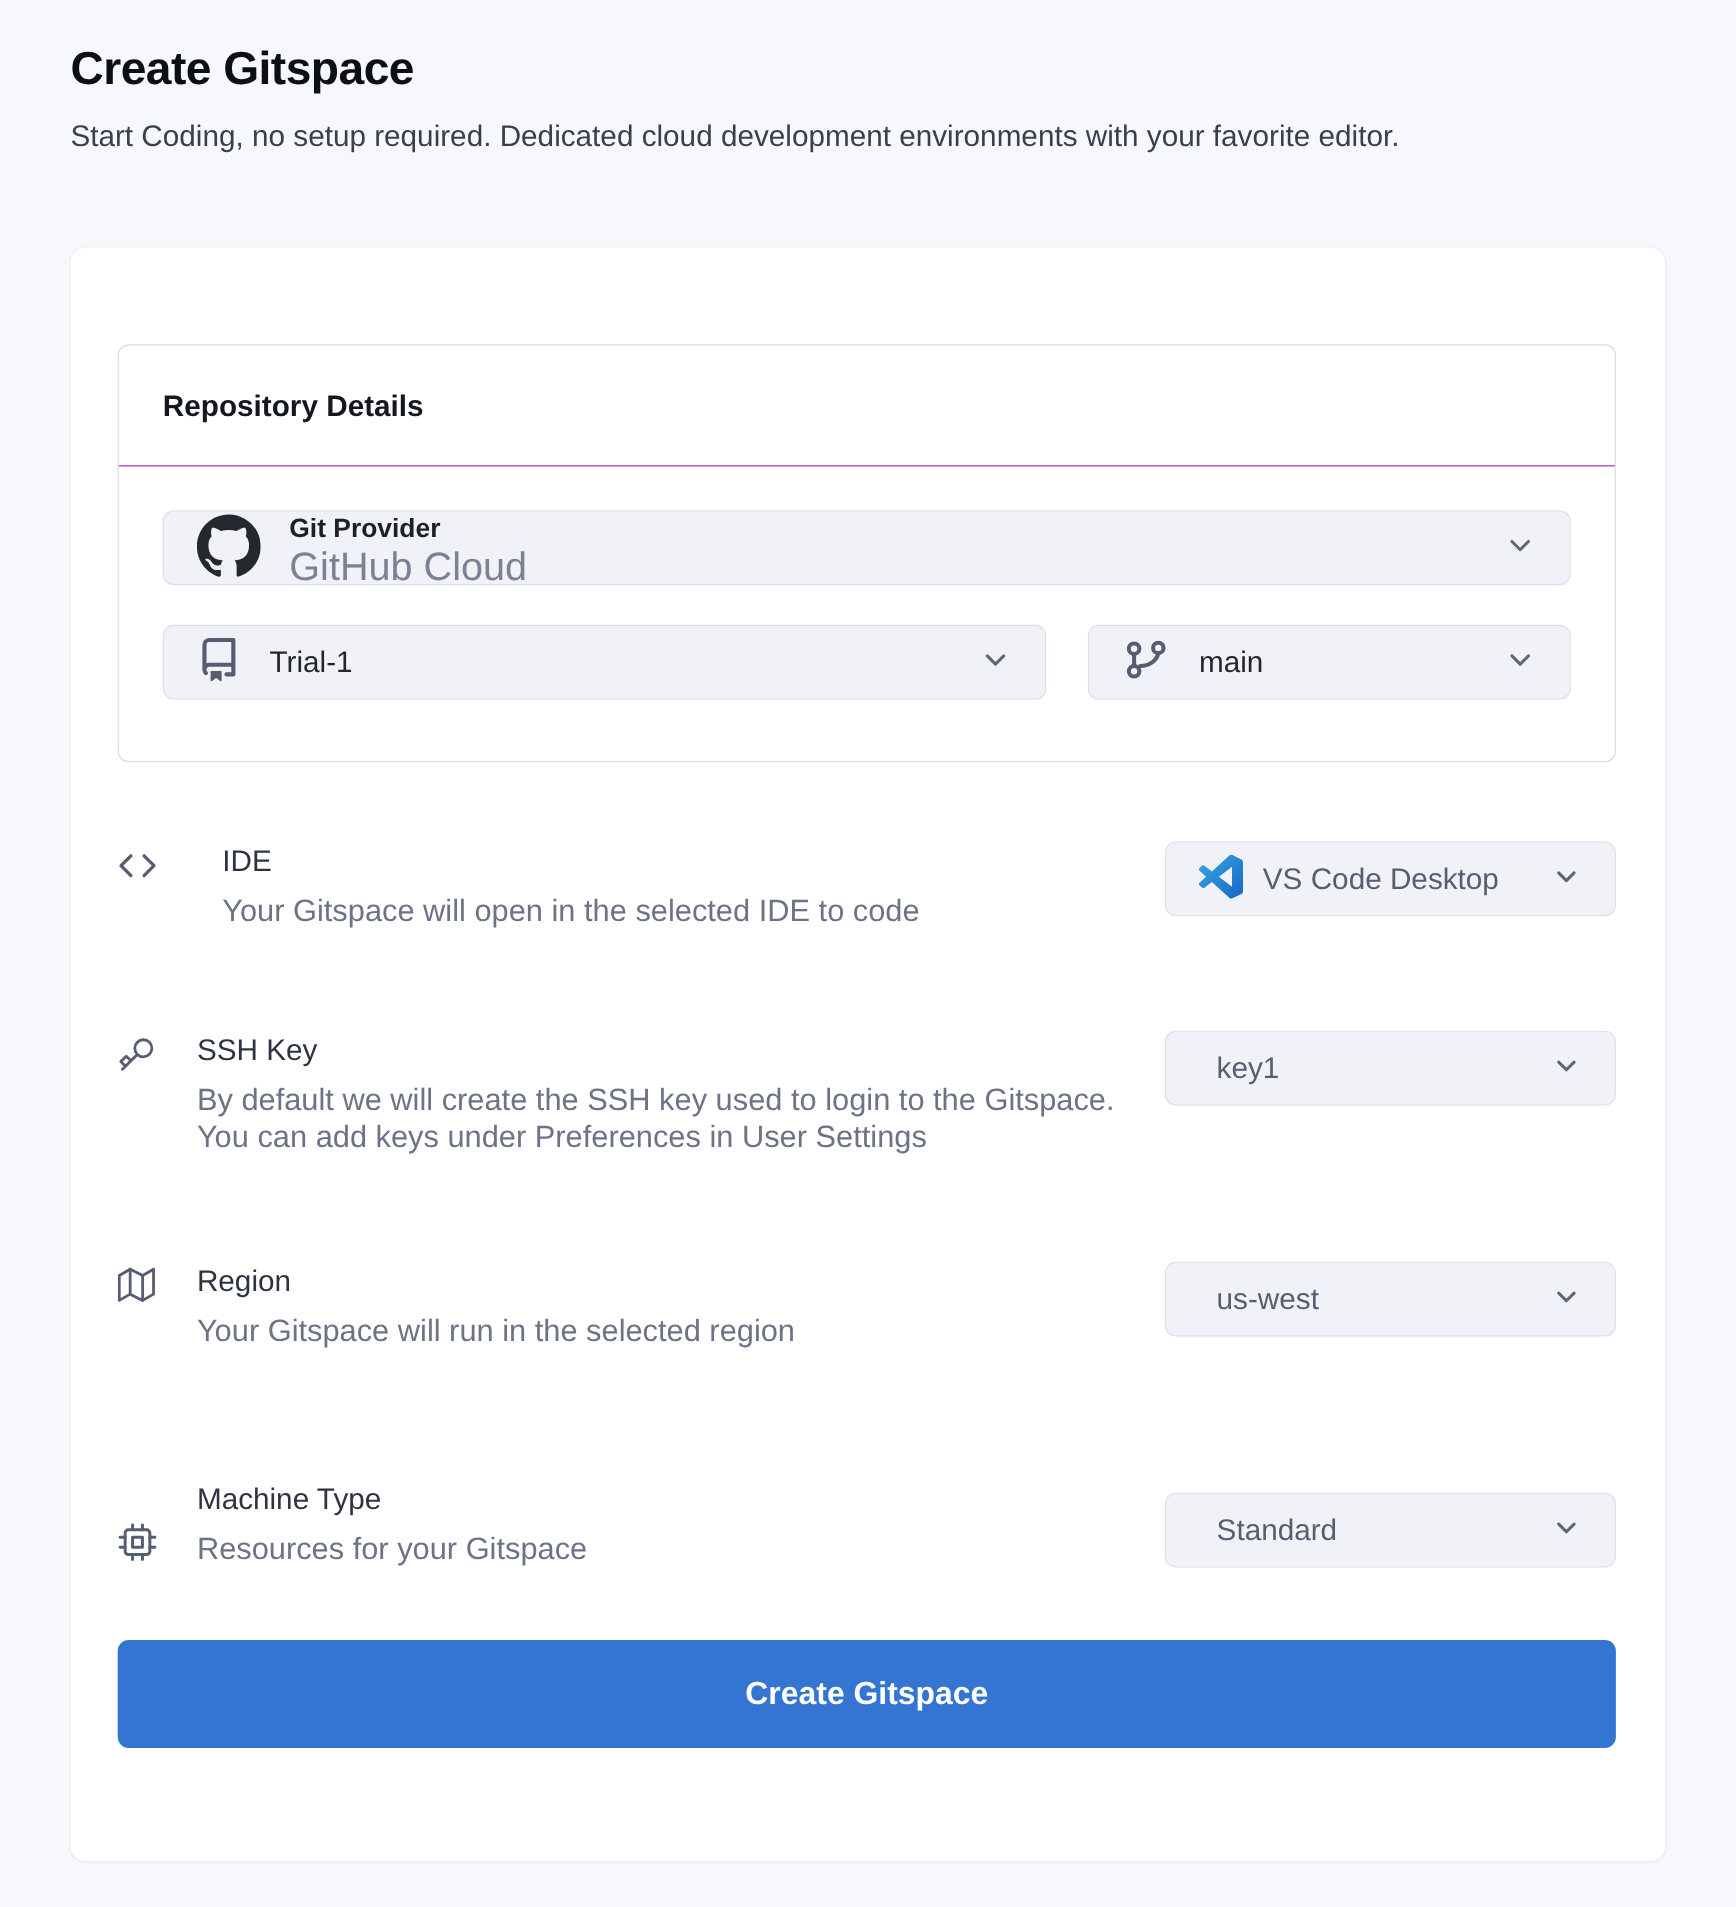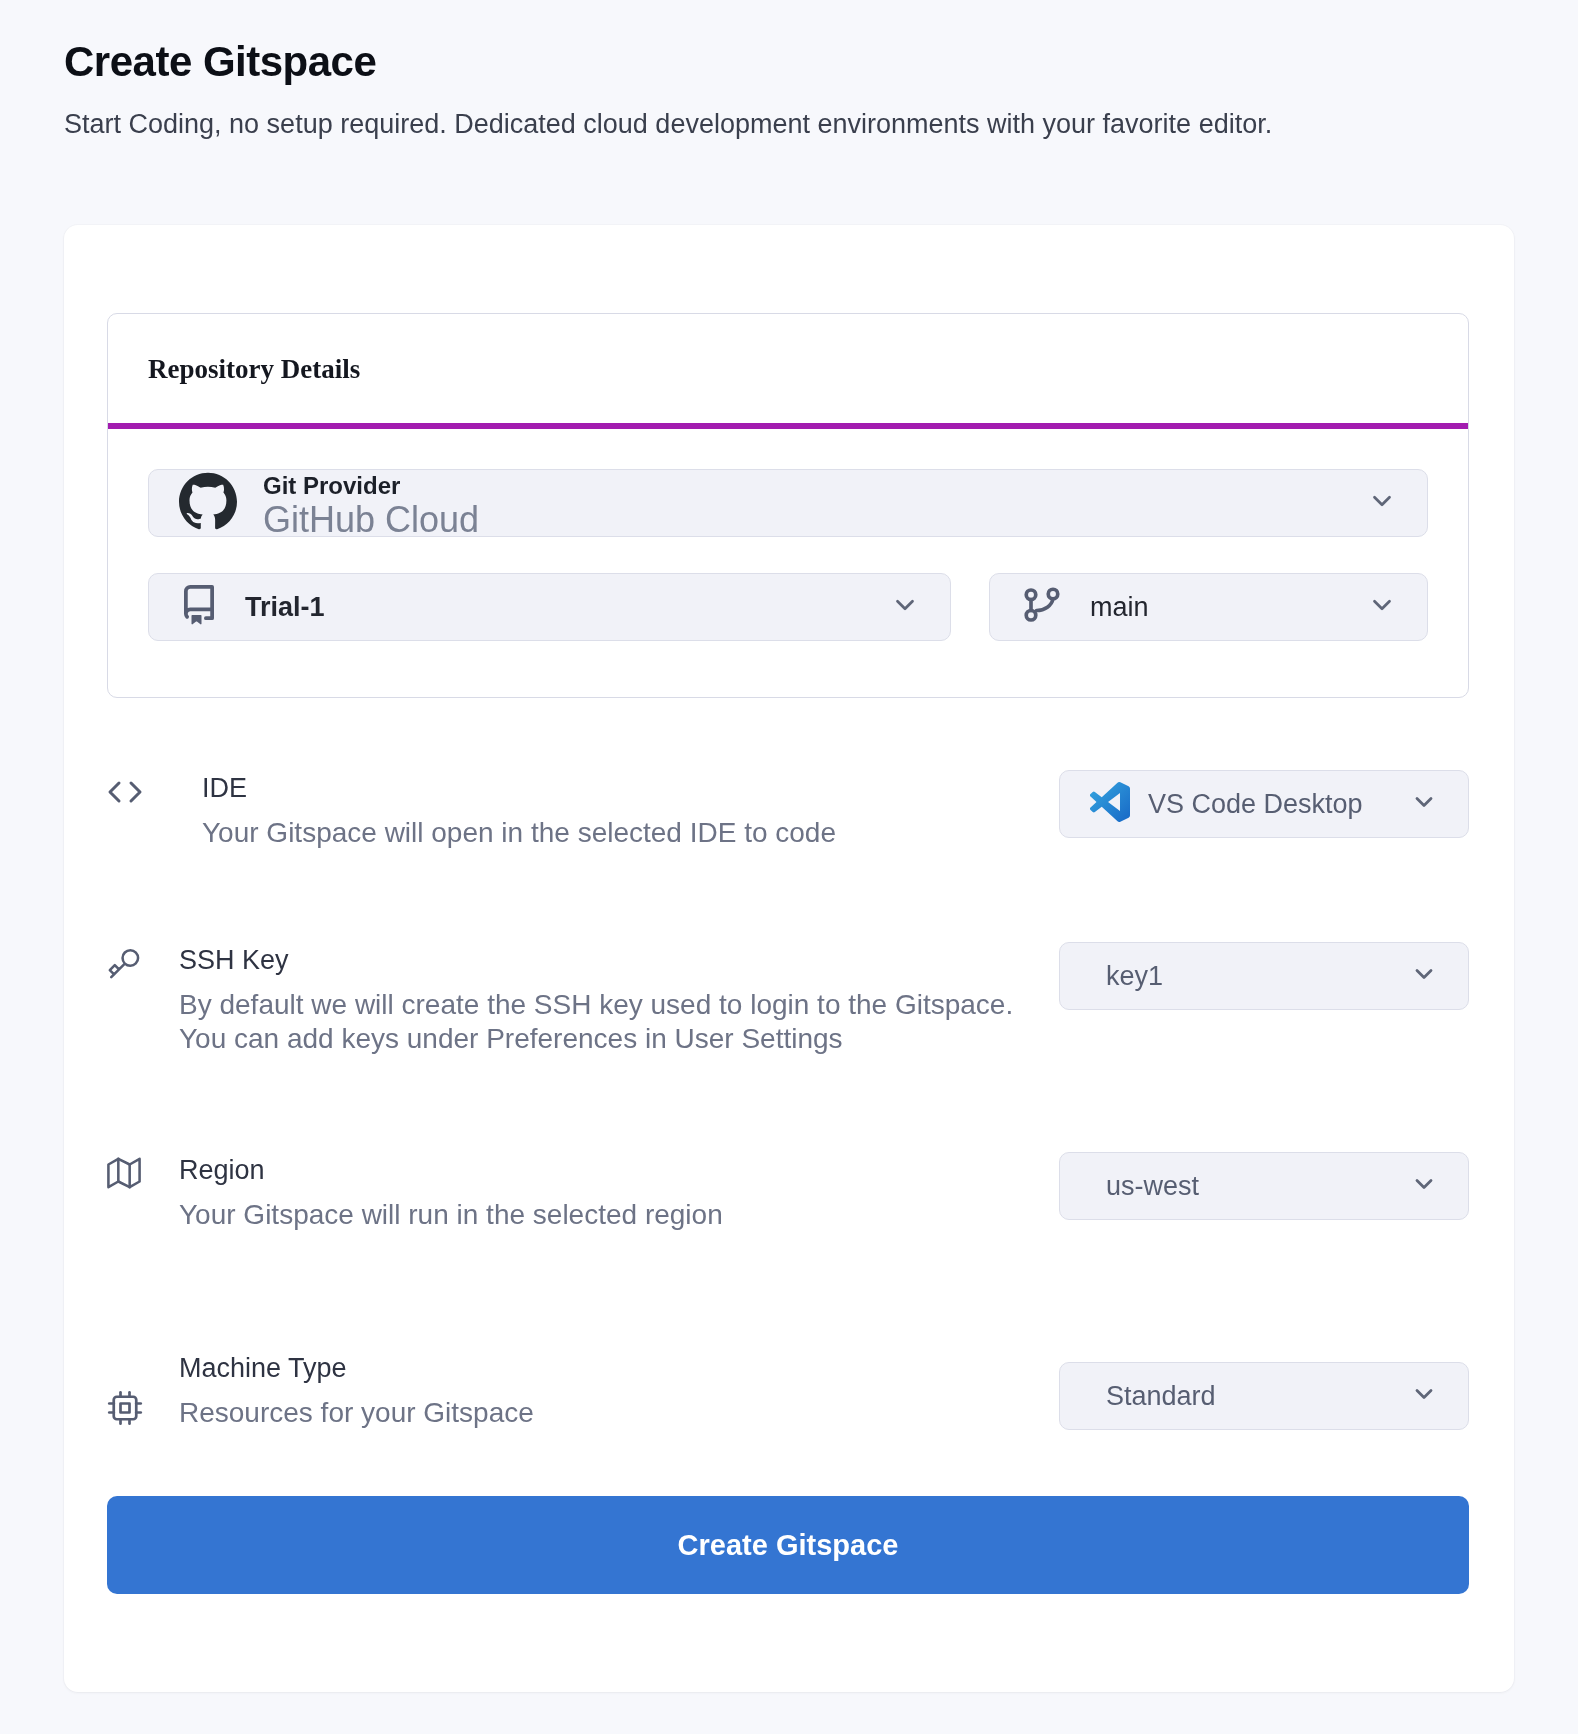--- a/index.html
+++ b/index.html
@@ -36,22 +36,21 @@
   }
 
   
   .repo-card {
     border: 1px solid #d8dae6;
     border-radius: 10px;
     background: #ffffff;
   }
   .repo-card-header {
     padding: 40px 40px 38px 40px;
-    border-bottom: 6px solid #a21caf;
-    font-family: Liberation Serif, serif;
+    border-bottom: 1px solid #a21caf;
   }
   .repo-card-heading { font-size: 27px; font-weight: 700; color: #14171f; }
   .repo-card-body { padding: 40px 40px 56px 40px; }
 
   .select-control {
     background: #f1f2f8;
     border: 1px solid #dcdee9;
     border-radius: 10px;
     height: 68px;
     display: flex;
@@ -60,21 +59,21 @@
     cursor: pointer;
   }
   .select-control .chevron { margin-left: auto; flex: 0 0 auto; }
 
   .provider-select { margin-bottom: 36px; }
   .provider-labels { margin-left: 26px; }
   .provider-label { font-size: 24px; font-weight: 600; color: #1c2029; line-height: 30px; }
   .provider-value { font-size: 36px; color: #7b8294; line-height: 33px; margin-top: 2px; }
 
   .repo-branch-row { display: flex; gap: 38px; }
-  .repo-select { flex: 0 0 803px; font-weight: bold; }
+  .repo-select { flex: 0 0 803px; }
   .branch-select { flex: 1 1 auto; }
   .select-value { font-size: 27px; color: #23262f; margin-left: 26px; }
 
   
   .setting-row { display: flex; align-items: flex-start; }
   .setting-row.ide     { margin-top: 72px; gap: 23px; }
   .setting-row.ssh     { margin-top: 92px; }
   .setting-row.region  { margin-top: 96px; }
   .setting-row.machine { margin-top: 118px; align-items: flex-end; }
 

